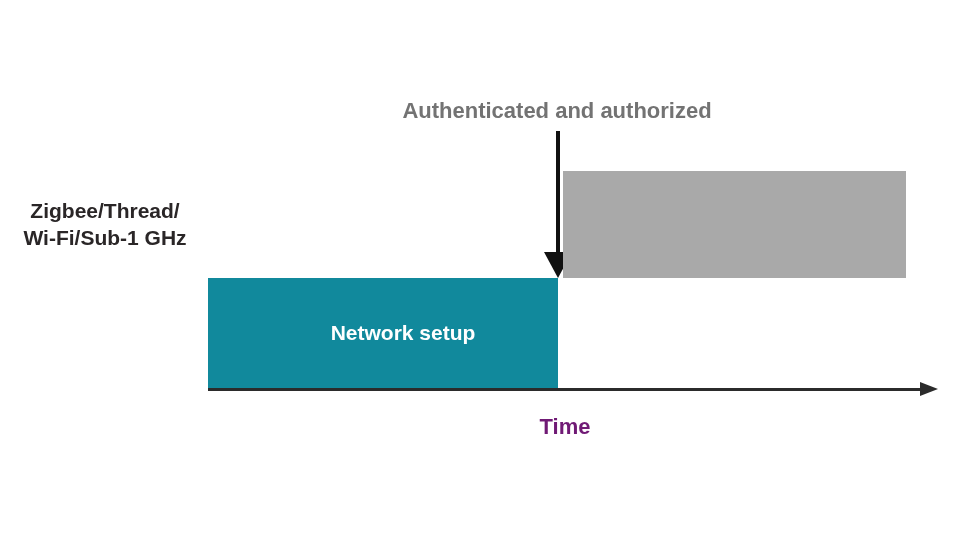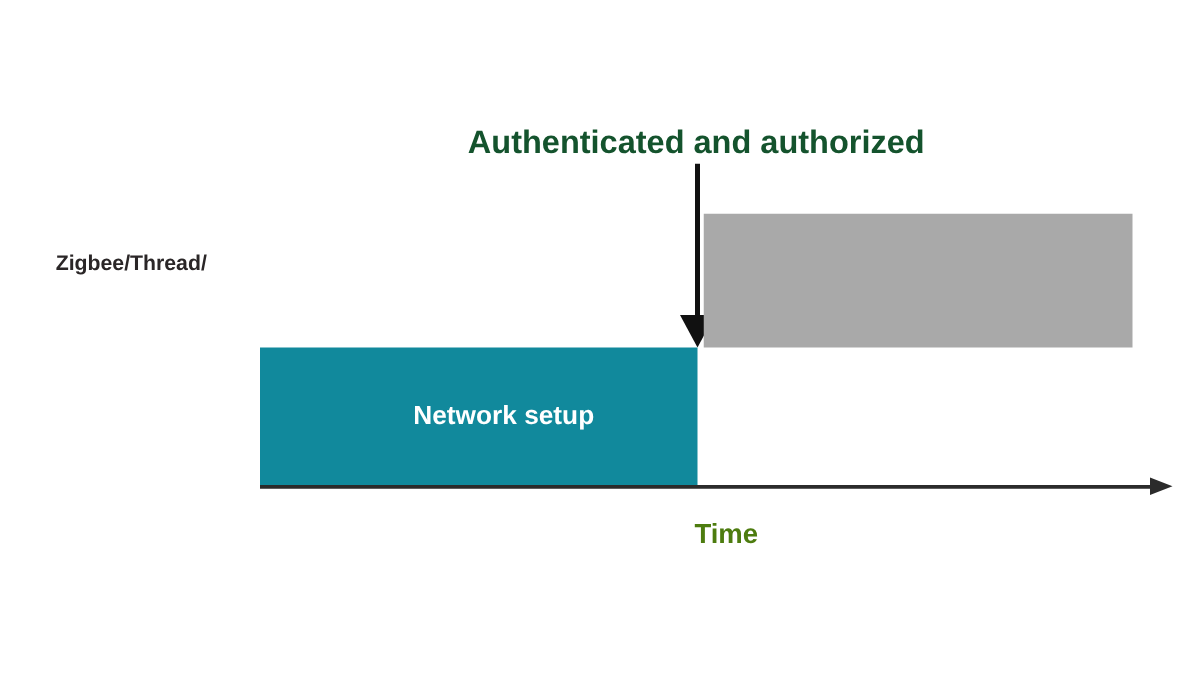--- a/index.html
+++ b/index.html
@@ -19,22 +19,22 @@
     position: absolute;
     font-weight: bold;
     color: #2e2e2e;
     white-space: nowrap;
   }
   
   .annotation {
     left: 557px;
     top: 98px;
     transform: translateX(-50%);
-    font-size: 26px;
-    color: #14532d;
+    font-size: 22px;
+    color: #737373;
   }
   
   .down-arrow-line {
     position: absolute;
     left: 556px;
     top: 131px;
     width: 4px;
     height: 122px;
     background: #111111;
   }
@@ -77,21 +77,21 @@
     text-align: center;
     margin-left: 40px;
   }
   
   .row-label {
     position: absolute;
     left: 15px;
     width: 180px;
     text-align: center;
     font-weight: bold;
-    font-size: 17px;
+    font-size: 21px;
     line-height: 27px;
     color: #2a2627;
   }
   .row-label-zigbee { top: 197px; }
   .row-label-ble    { top: 307px; }
   
   .axis-line {
     position: absolute;
     left: 208px;
     top: 388px;
@@ -103,25 +103,25 @@
     position: absolute;
     left: 920px;
     top: 382px;
     width: 0;
     height: 0;
     border-top: 7.5px solid transparent;
     border-bottom: 7.5px solid transparent;
     border-left: 18px solid #2b2b2b;
   }
   .axis-label {
-    left: 581px;
+    left: 565px;
     top: 414px;
     transform: translateX(-50%);
     font-size: 22px;
-    color: #4d7c0f;
+    color: #701a75;
   }
 </style>
 </head>
 <body>
 
 <div class="canvas">
 
   <div class="txt annotation">Authenticated and authorized</div>
 
   <div>
@@ -132,20 +132,21 @@
   <div class="bar bar-zigbee" style="background-color: rgb(169, 169, 169);"></div>
 
   <div class="bar bar-ble" style="background-color: rgb(17, 137, 156);">
     <div class="bar-ble-label">
       <div>Network setup</div>
     </div>
   </div>
 
   <div class="row-label row-label-zigbee">
     <div>Zigbee/Thread/</div>
+    <div>Wi-Fi/Sub-1 GHz</div>
   </div>
 
   <div class="row-label row-label-ble">
   </div>
 
   <div>
     <div class="axis-line"></div>
     <div class="axis-arrow-head"></div>
   </div>
 

